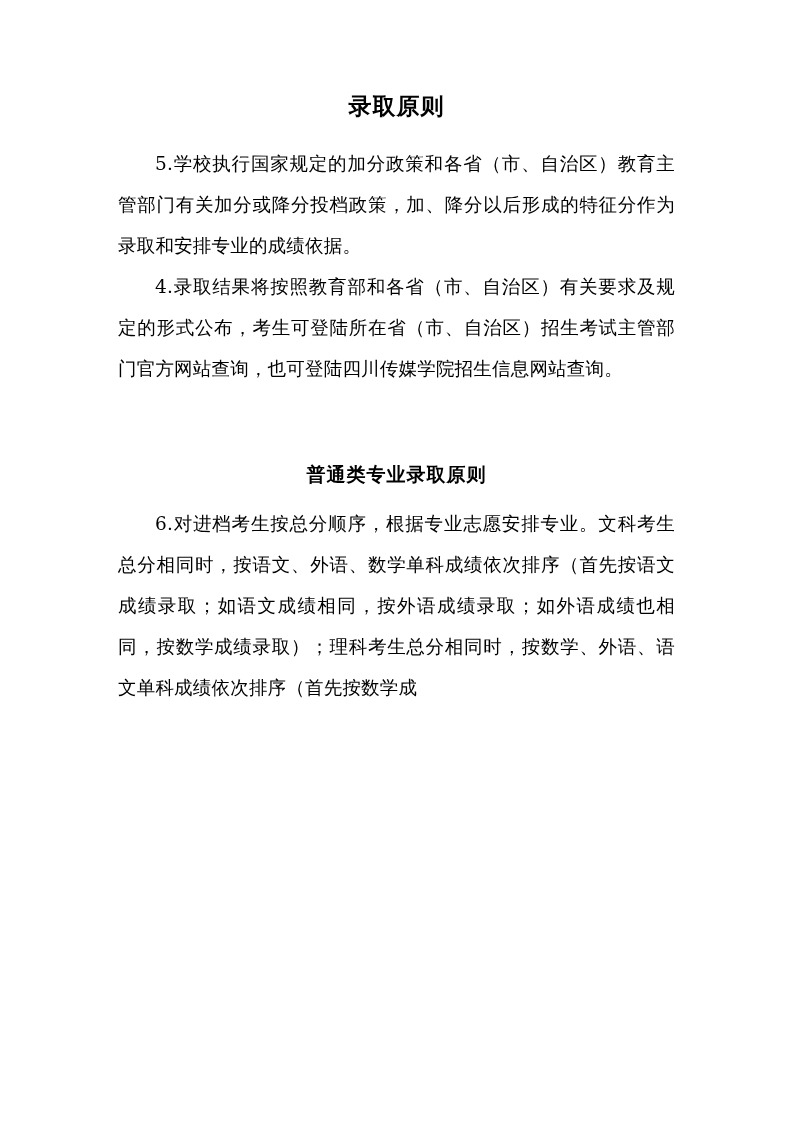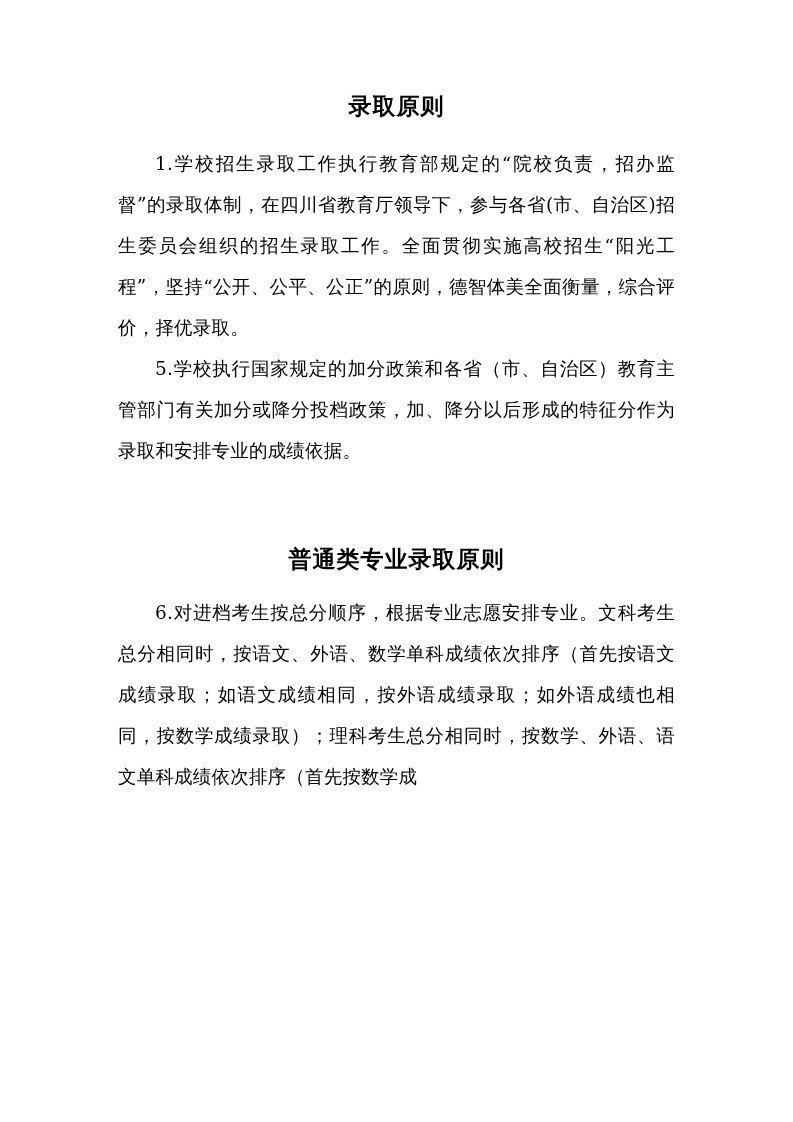--- a/index.html
+++ b/index.html
@@ -24,21 +24,21 @@
   .doc-title {
     text-align: center;
     font-size: 23px;
     font-weight: bold;
     letter-spacing: 1px;
     margin: 0 0 18px 0;
     line-height: 1.6;
   }
   .section-title {
     text-align: center;
-    font-size: 23px;
+    font-size: 19px;
     font-weight: bold;
     letter-spacing: 1px;
     margin: 44px 0 14px 0;
     line-height: 1.6;
   }
   p.para {
     font-size: 18.5px;
     line-height: 41px;
     margin: 0 0 0 0;
     text-align: justify;
@@ -50,22 +50,22 @@
     height: 26px;
   }
 </style>
 </head>
 <body>
 
 <div class="page">
 
   <h1 class="doc-title">录取原则</h1>
 
-  <p class="para">1.学校招生录取工作执行教育部规定的“院校负责，招办监督”的录取体制，在四川省教育厅领导下，参与各省(市、自治区)招生委员会组织的招生录取工作。全面贯彻实施高校招生“阳光工程”，坚持“公开、公平、公正”的原则，德智体美全面衡量，综合评价，择优录取。</p>
   <p class="para">5.学校执行国家规定的加分政策和各省（市、自治区）教育主管部门有关加分或降分投档政策，加、降分以后形成的特征分作为录取和安排专业的成绩依据。</p>
+  <p class="para">4.录取结果将按照教育部和各省（市、自治区）有关要求及规定的形式公布，考生可登陆所在省（市、自治区）招生考试主管部门官方网站查询，也可登陆四川传媒学院招生信息网站查询。</p>
 
   <div class="spacer-lg"></div>
 
   <h2 class="section-title">普通类专业录取原则</h2>
 
   <p class="para">6.对进档考生按总分顺序，根据专业志愿安排专业。文科考生总分相同时，按语文、外语、数学单科成绩依次排序（首先按语文成绩录取；如语文成绩相同，按外语成绩录取；如外语成绩也相同，按数学成绩录取）；理科考生总分相同时，按数学、外语、语文单科成绩依次排序（首先按数学成</p>
 
 </div>
 
 </body></html>

